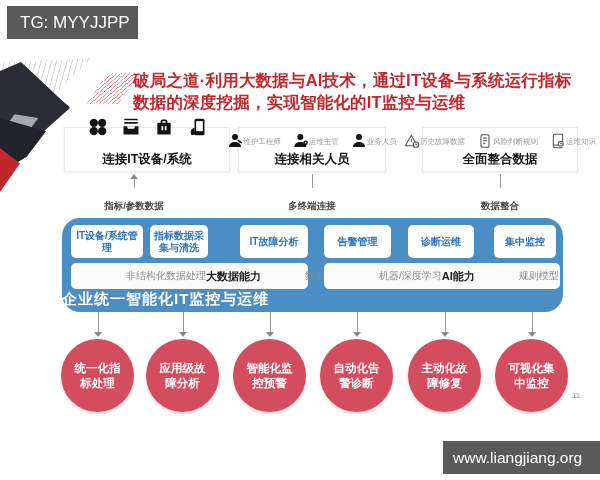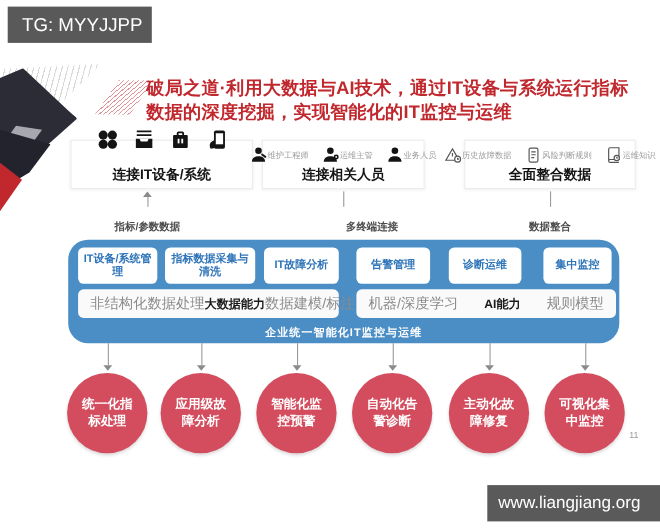--- a/index.html
+++ b/index.html
@@ -36,41 +36,41 @@
   .icon-row svg{display:block;}
   .dev-icon{width:20px;height:20px;color:#141414;}
   .member-row{display:flex;align-items:flex-end;gap:12px;margin-bottom:2px;}
   .member{display:flex;flex-direction:row;align-items:center;}
   .member svg{width:16px;height:16px;}
   .m-dark{color:#141414;} .m-gray{color:#555;}
   .member-label{font-size:7.5px;color:#9a9a9a;white-space:nowrap;margin-top:1px;}
   .src-label{font-size:12.5px;font-weight:bold;color:#141414;white-space:nowrap;}
   
   .flow{position:absolute;top:174px;width:100px;transform:translateX(-50%);text-align:center;}
-  .f1{left:134px;} .f2{left:312px;text-align:right;} .f3{left:500px;}
+  .f1{left:134px;} .f2{left:312px;} .f3{left:500px;}
   .vline{width:1px;background:#9a9a9a;margin:0 auto;}
   .arr-down{width:0;height:0;border-left:4px solid transparent;border-right:4px solid transparent;
       border-top:5px solid #8a8a8a;margin:0 auto;}
   .arr-up{width:0;height:0;border-left:4px solid transparent;border-right:4px solid transparent;
       border-bottom:5px solid #8a8a8a;margin:0 auto;}
   .flow-label{font-size:9.5px;font-weight:bold;color:#4a4a4a;margin:12px 0;white-space:nowrap;}
   
   .platform{position:absolute;left:62px;top:218px;width:501px;height:94px;background:#4a8ec5;border-radius:18px;}
   .cap{position:absolute;top:7px;height:33px;background:#fff;border-radius:5px;color:#2e74b8;
       font-weight:bold;font-size:10px;line-height:1.18;display:flex;align-items:center;justify-content:center;
       text-align:center;padding:0 4px;box-sizing:border-box;}
-  .cap1{left:9px;width:72px;} .cap2{left:88px;width:82px;} .cap3{left:178px;width:68px;}
+  .cap1{left:9px;width:72px;} .cap2{left:88px;width:58px;} .cap3{left:178px;width:68px;}
   .cap4{left:262px;width:67px;} .cap5{left:346px;width:66px;} .cap6{left:432px;width:62px;}
   .tech{position:absolute;top:45px;height:26px;background:#fafafa;border-radius:5px;display:flex;
       align-items:center;justify-content:space-between;padding:0 11px;box-sizing:border-box;}
   .techL{left:9px;width:237px;} .techR{left:262px;width:236px;}
-  .tech-side{font-size:13px;color:#8b8b8b;white-space:nowrap;}
+  .tech-side{font-size:10px;color:#8b8b8b;white-space:nowrap;margin-left:44px;}
   .tech-center{font-size:11px;font-weight:bold;color:#1a1a1a;white-space:nowrap;}
-  .banner{position:absolute;bottom:3px;left:0;width:100%;text-align:center;color:#fff;font-weight:bold;
-      font-size:10px;letter-spacing:1px;}
+  .banner{position:absolute;bottom:3px;left:0;width:100%;text-align:left;color:#fff;font-weight:bold;
+      font-size:15px;letter-spacing:1px;}
   
   .oflow{position:absolute;top:312px;transform:translateX(-50%);}
   .circle{position:absolute;top:339px;width:73px;height:73px;border-radius:50%;background:#d34d5e;
       color:#fff;font-weight:bold;font-size:11.5px;line-height:1.3;display:flex;align-items:center;
       justify-content:center;text-align:center;padding:0 10px;box-sizing:border-box;
       box-shadow:0 2px 3px rgba(0,0,0,.15);}
   .page-num{position:absolute;left:572px;top:391px;font-size:8px;color:#999;}
   .url-bar{position:absolute;left:443px;top:441px;width:157px;height:33px;background:#5a5a5a;color:#fff;
       font-size:15.5px;display:flex;align-items:center;padding-left:10px;box-sizing:border-box;}
 </style>

